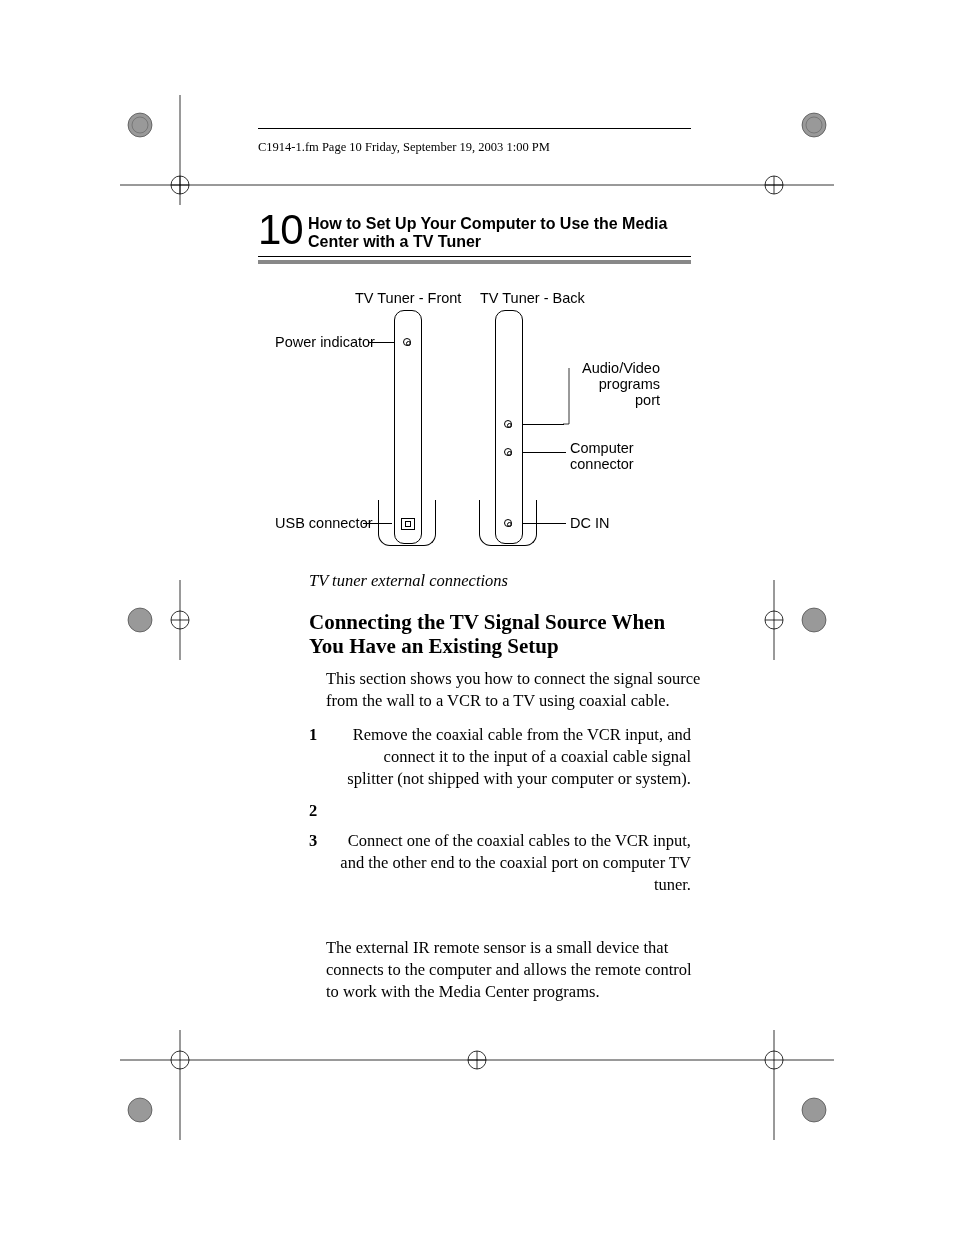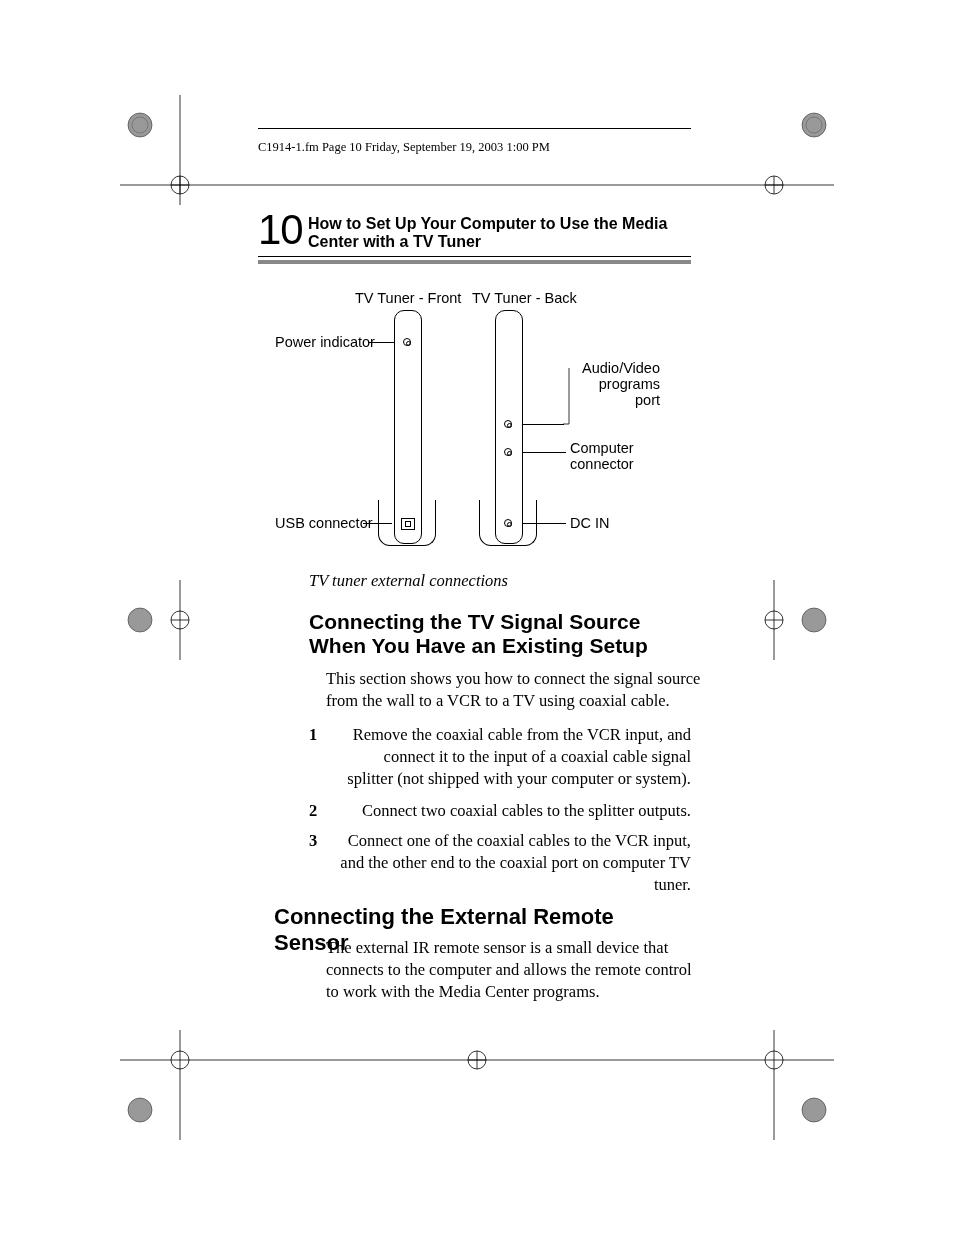--- a/index.html
+++ b/index.html
@@ -139,21 +139,21 @@
   .caption {
     position: absolute;
     left: 309px;
     top: 571px;
     font-style: italic;
     font-size: 16.5px;
   }
   
   .h2 {
     position: absolute;
-    font-family: Liberation Sans, sans-serif;
+    font-family: Liberation Serif, serif;
     font-weight: 700;
     font-stretch: condensed;
   }
   .h2.a {
     left: 309px; top: 610px; width: 382px;
     font-size: 21px; line-height: 24px;
   }
   .body {
     position: absolute;
     left: 326px;
@@ -247,21 +247,21 @@
   <div class="header-line">C1914-1.fm  Page 10  Friday, September 19, 2003  1:00 PM</div>
 
   <div class="sec-number">10</div>
   <div class="sec-title">How to Set Up Your Computer to Use the Media Center with a TV Tuner</div>
   <div class="sec-rule-thin"></div>
   <div class="sec-rule-thick"></div>
 
   <div class="diagram">
 
     <div class="d-label" style="left:75px; top:0;">TV Tuner - Front</div>
-    <div class="d-label" style="left:192px; top:0;">TV Tuner - Back</div>
+    <div class="d-label" style="left:200px; top:0;">TV Tuner - Back</div>
 
     <div class="d-label" style="left:-5px; top:44px;">Power indicator</div>
     <div class="pointer" style="left:88px; top:52px; width:26px;"></div>
 
     <div class="d-label" style="left:-5px; top:225px;">USB connector</div>
     <div class="pointer" style="left:83px; top:233px; width:29px;"></div>
 
     <div class="d-label multi" style="left:290px; top:70px; width:90px;text-align:right;">
       <span>Audio/Video</span><br>
       <span>programs</span><br>
@@ -305,23 +305,21 @@
 
   <div class="h2 a">Connecting the TV Signal Source When You Have an Existing Setup</div>
   <div class="body p1">This section shows you how to connect the signal source from the wall to a VCR to a TV using coaxial cable.</div>
 
   <div class="ol" style="top:724px; height:70px;">
     <div class="num">1</div>
     <div class="txt">Remove the coaxial cable from the VCR input, and connect it to the input of a coaxial cable signal splitter (not shipped with your computer or system).</div>
   </div>
   <div class="ol" style="top:800px; height:24px;">
     <div class="num">2</div>
-    <div class="txt">Connect two coaxial cables to the splitter outputs.</div>
   </div>
   <div class="ol" style="top:830px; height:70px;">
     <div class="num">3</div>
     <div class="txt">Connect one of the coaxial cables to the VCR input, and the other end to the coaxial port on computer TV tuner.</div>
   </div>
 
-  <div class="h2 b">Connecting the External Remote Sensor</div>
   <div class="body p2">The external IR remote sensor is a small device that connects to the computer and allows the remote control to work with the Media Center programs.</div>
 
 </div>
 
 </body></html>

